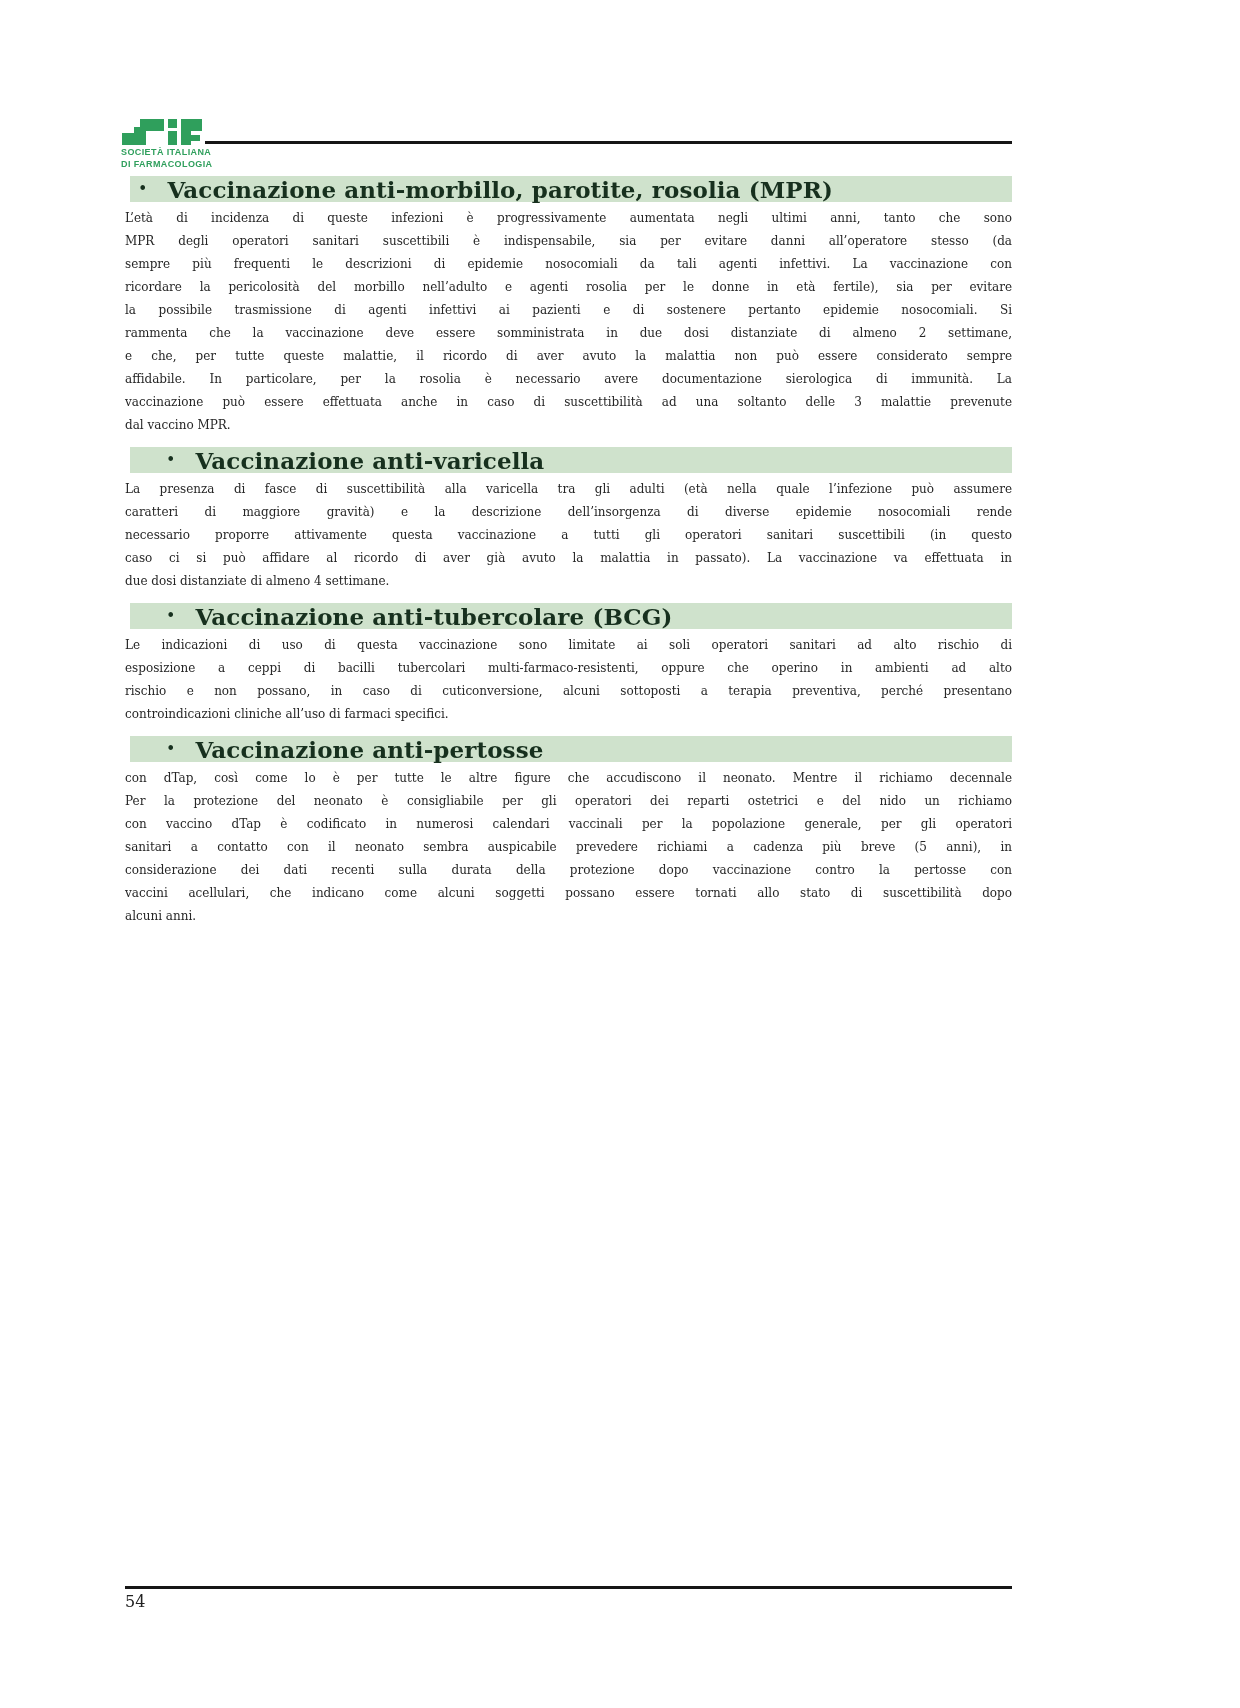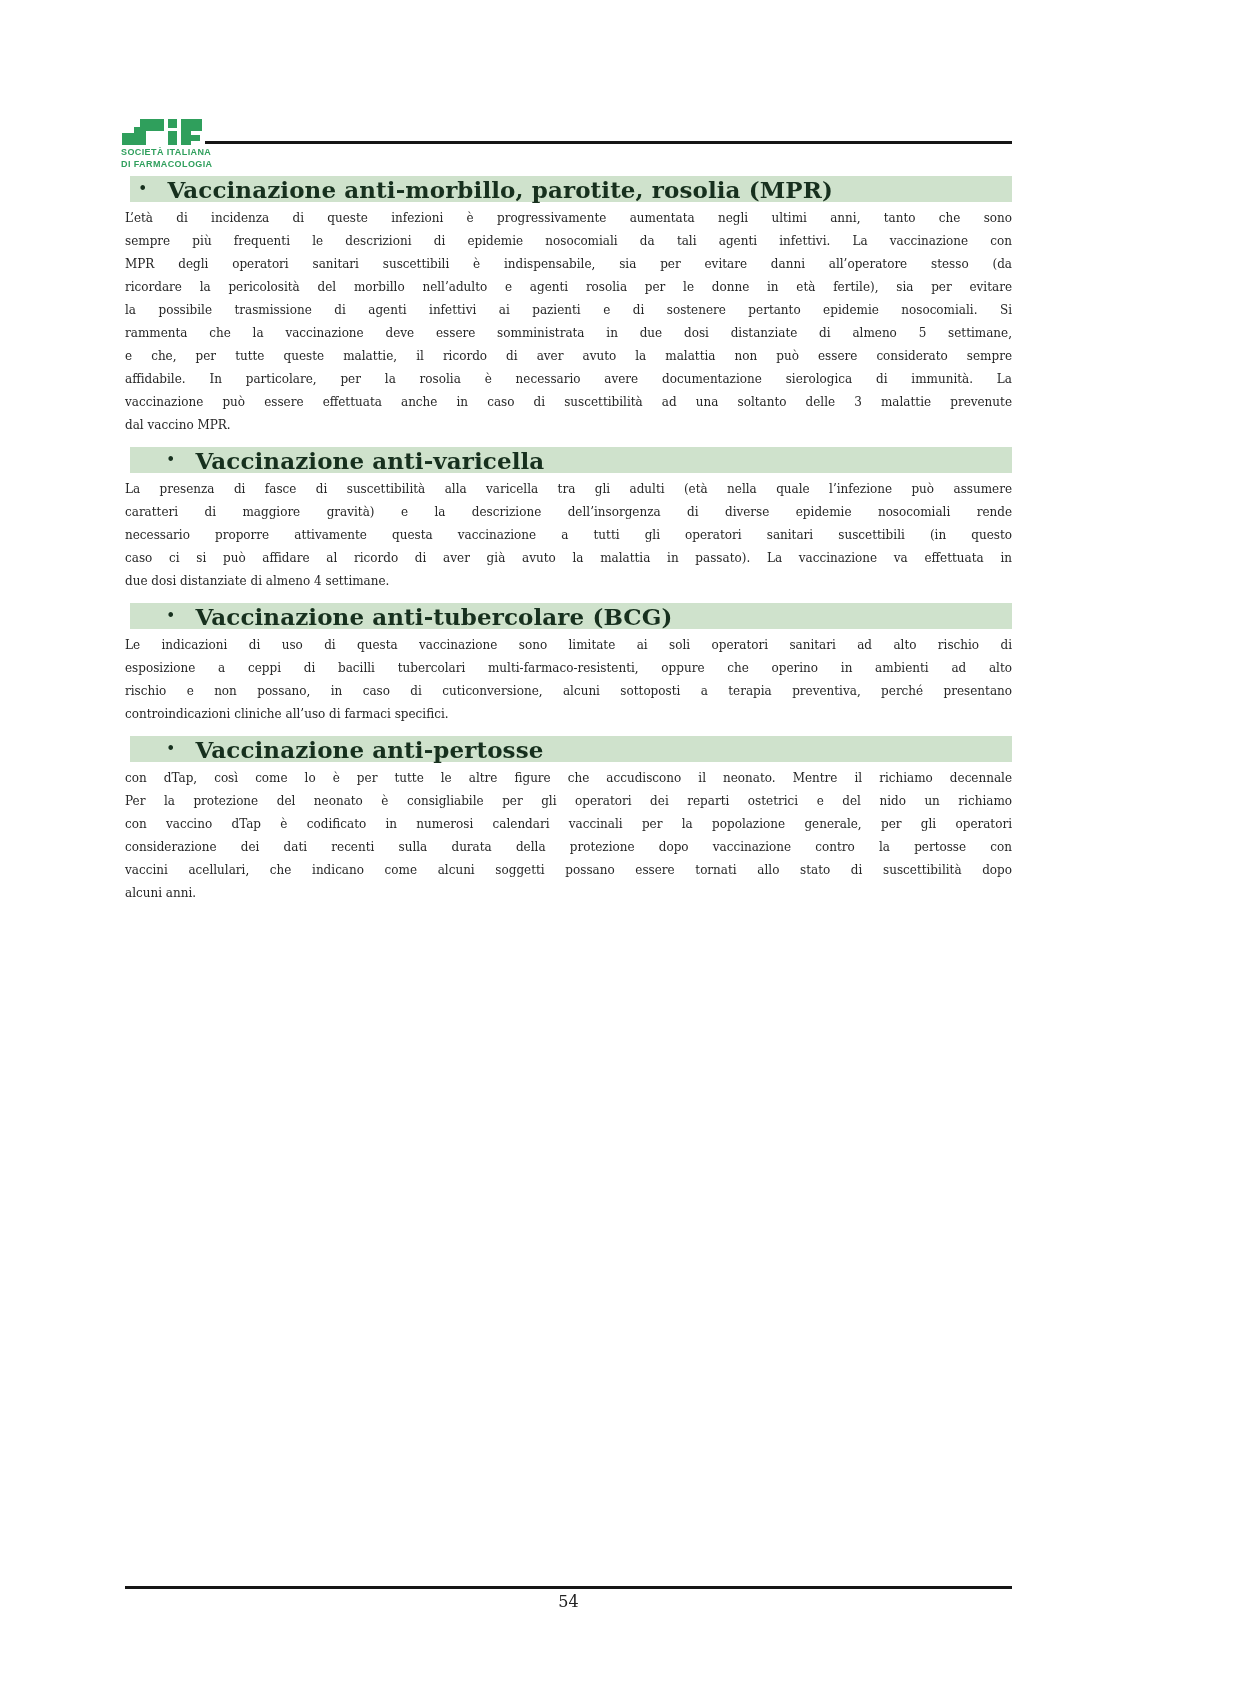--- a/index.html
+++ b/index.html
@@ -61,21 +61,21 @@
     color:var(--body-text);
     white-space:normal;
   }
   .body-line.last{text-align-last:left;}
   
   .footer{
     position:absolute;left:125px;width:887px;top:1586px;
   }
   .footer-rule{height:3px;background:var(--rule-color);}
   .page-number{
-    margin-top:3px;text-align:center;
+    margin-top:3px;
     font-size:16px;color:#222;
   }
 </style>
 </head>
 <body>
 
 <div class="page">
 
   <div class="content">
 
@@ -103,25 +103,25 @@
     </div>
 
     <div id="sections">
   <section>
     <div class="bar">
       <span class="bullet">•</span>
       <span class="title">Vaccinazione anti-morbillo, parotite, rosolia (MPR)</span>
     </div>
     <div class="para">
             <div class="body-line">L’età di incidenza di queste infezioni è progressivamente aumentata negli ultimi anni, tanto che sono</div>
+            <div class="body-line">MPR degli operatori sanitari suscettibili è indispensabile, sia per evitare danni all’operatore stesso (da</div>
             <div class="body-line">sempre più frequenti le descrizioni di epidemie nosocomiali da tali agenti infettivi. La vaccinazione con</div>
-            <div class="body-line">MPR degli operatori sanitari suscettibili è indispensabile, sia per evitare danni all’operatore stesso (da</div>
             <div class="body-line">ricordare la pericolosità del morbillo nell’adulto e agenti rosolia per le donne in età fertile), sia per evitare</div>
             <div class="body-line">la possibile trasmissione di agenti infettivi ai pazienti e di sostenere pertanto epidemie nosocomiali. Si</div>
-            <div class="body-line">rammenta che la vaccinazione deve essere somministrata in due dosi distanziate di almeno 5 settimane,</div>
+            <div class="body-line">rammenta che la vaccinazione deve essere somministrata in due dosi distanziate di almeno 2 settimane,</div>
             <div class="body-line">e che, per tutte queste malattie, il ricordo di aver avuto la malattia non può essere considerato sempre</div>
             <div class="body-line">affidabile. In particolare, per la rosolia è necessario avere documentazione sierologica di immunità. La</div>
             <div class="body-line">vaccinazione può essere effettuata anche in caso di suscettibilità ad una soltanto delle 3 malattie prevenute</div>
             <div class="body-line last">dal vaccino MPR.</div>
           </div>
   </section>
 
   <section class="deep">
     <div class="bar">
       <span class="bullet">•</span>
@@ -151,20 +151,21 @@
 
   <section class="deep">
     <div class="bar">
       <span class="bullet">•</span>
       <span class="title">Vaccinazione anti-pertosse</span>
     </div>
     <div class="para">
             <div class="body-line">con dTap, così come lo è per tutte le altre figure che accudiscono il neonato. Mentre il richiamo decennale</div>
             <div class="body-line">Per la protezione del neonato è consigliabile per gli operatori dei reparti ostetrici e del nido un richiamo</div>
             <div class="body-line">con vaccino dTap è codificato in numerosi calendari vaccinali per la popolazione generale, per gli operatori</div>
+            <div class="body-line">sanitari a contatto con il neonato sembra auspicabile prevedere richiami a cadenza più breve (5 anni), in</div>
             <div class="body-line">considerazione dei dati recenti sulla durata della protezione dopo vaccinazione contro la pertosse con</div>
             <div class="body-line">vaccini acellulari, che indicano come alcuni soggetti possano essere tornati allo stato di suscettibilità dopo</div>
             <div class="body-line last">alcuni anni.</div>
           </div>
   </section>
 </div>
 
   </div>
 
   <div class="footer">

